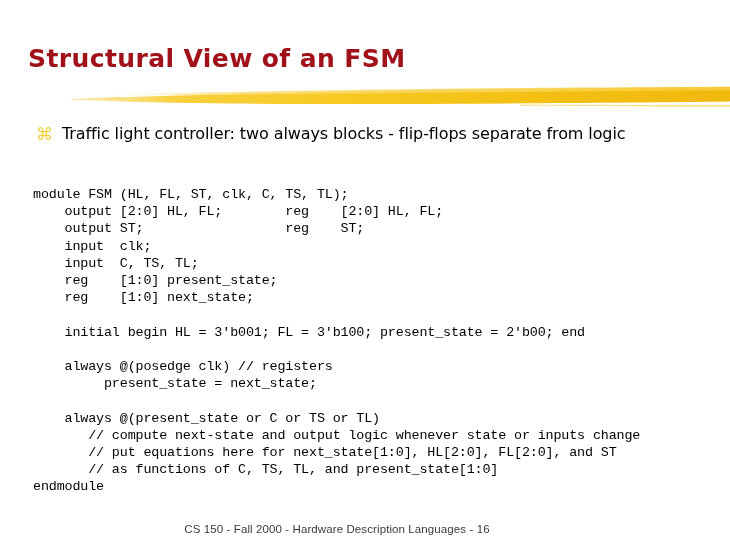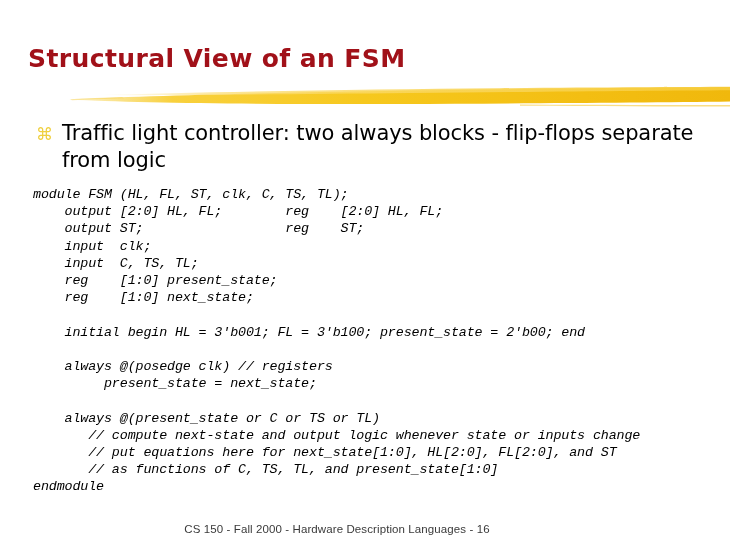--- a/index.html
+++ b/index.html
@@ -54,42 +54,41 @@
     width: 26px;
     padding-top: 6px;
     color: #EFD040;
     font-family: "DejaVu Sans", sans-serif;
     font-size: 17px;
     line-height: 1;
   }
   .bullet-text {
     flex: 1 1 auto;
     font-family: "DejaVu Sans", sans-serif;
-    font-size: 21px;
+    font-size: 16px;
     line-height: 27px;
     color: #000000;
     letter-spacing: -0.1px;
   }
 
   
   #code-block {
     position: absolute;
     left: 33px;
     top: 186px;
     font-family: "Liberation Mono", "DejaVu Sans Mono", monospace;
     font-size: 13.4px;
     line-height: 17.2px;
     color: #000000;
     white-space: pre;
     letter-spacing: -0.15px;
   }
   #code-block .code-line {
     white-space: pre;
     min-height: 17.2px;
-    font-style: italic;
   }
   #code-block .code-line.blank {
     height: 17.2px;
   }
 
   
   #footer {
     position: absolute;
     left: 0;
     top: 523px;

